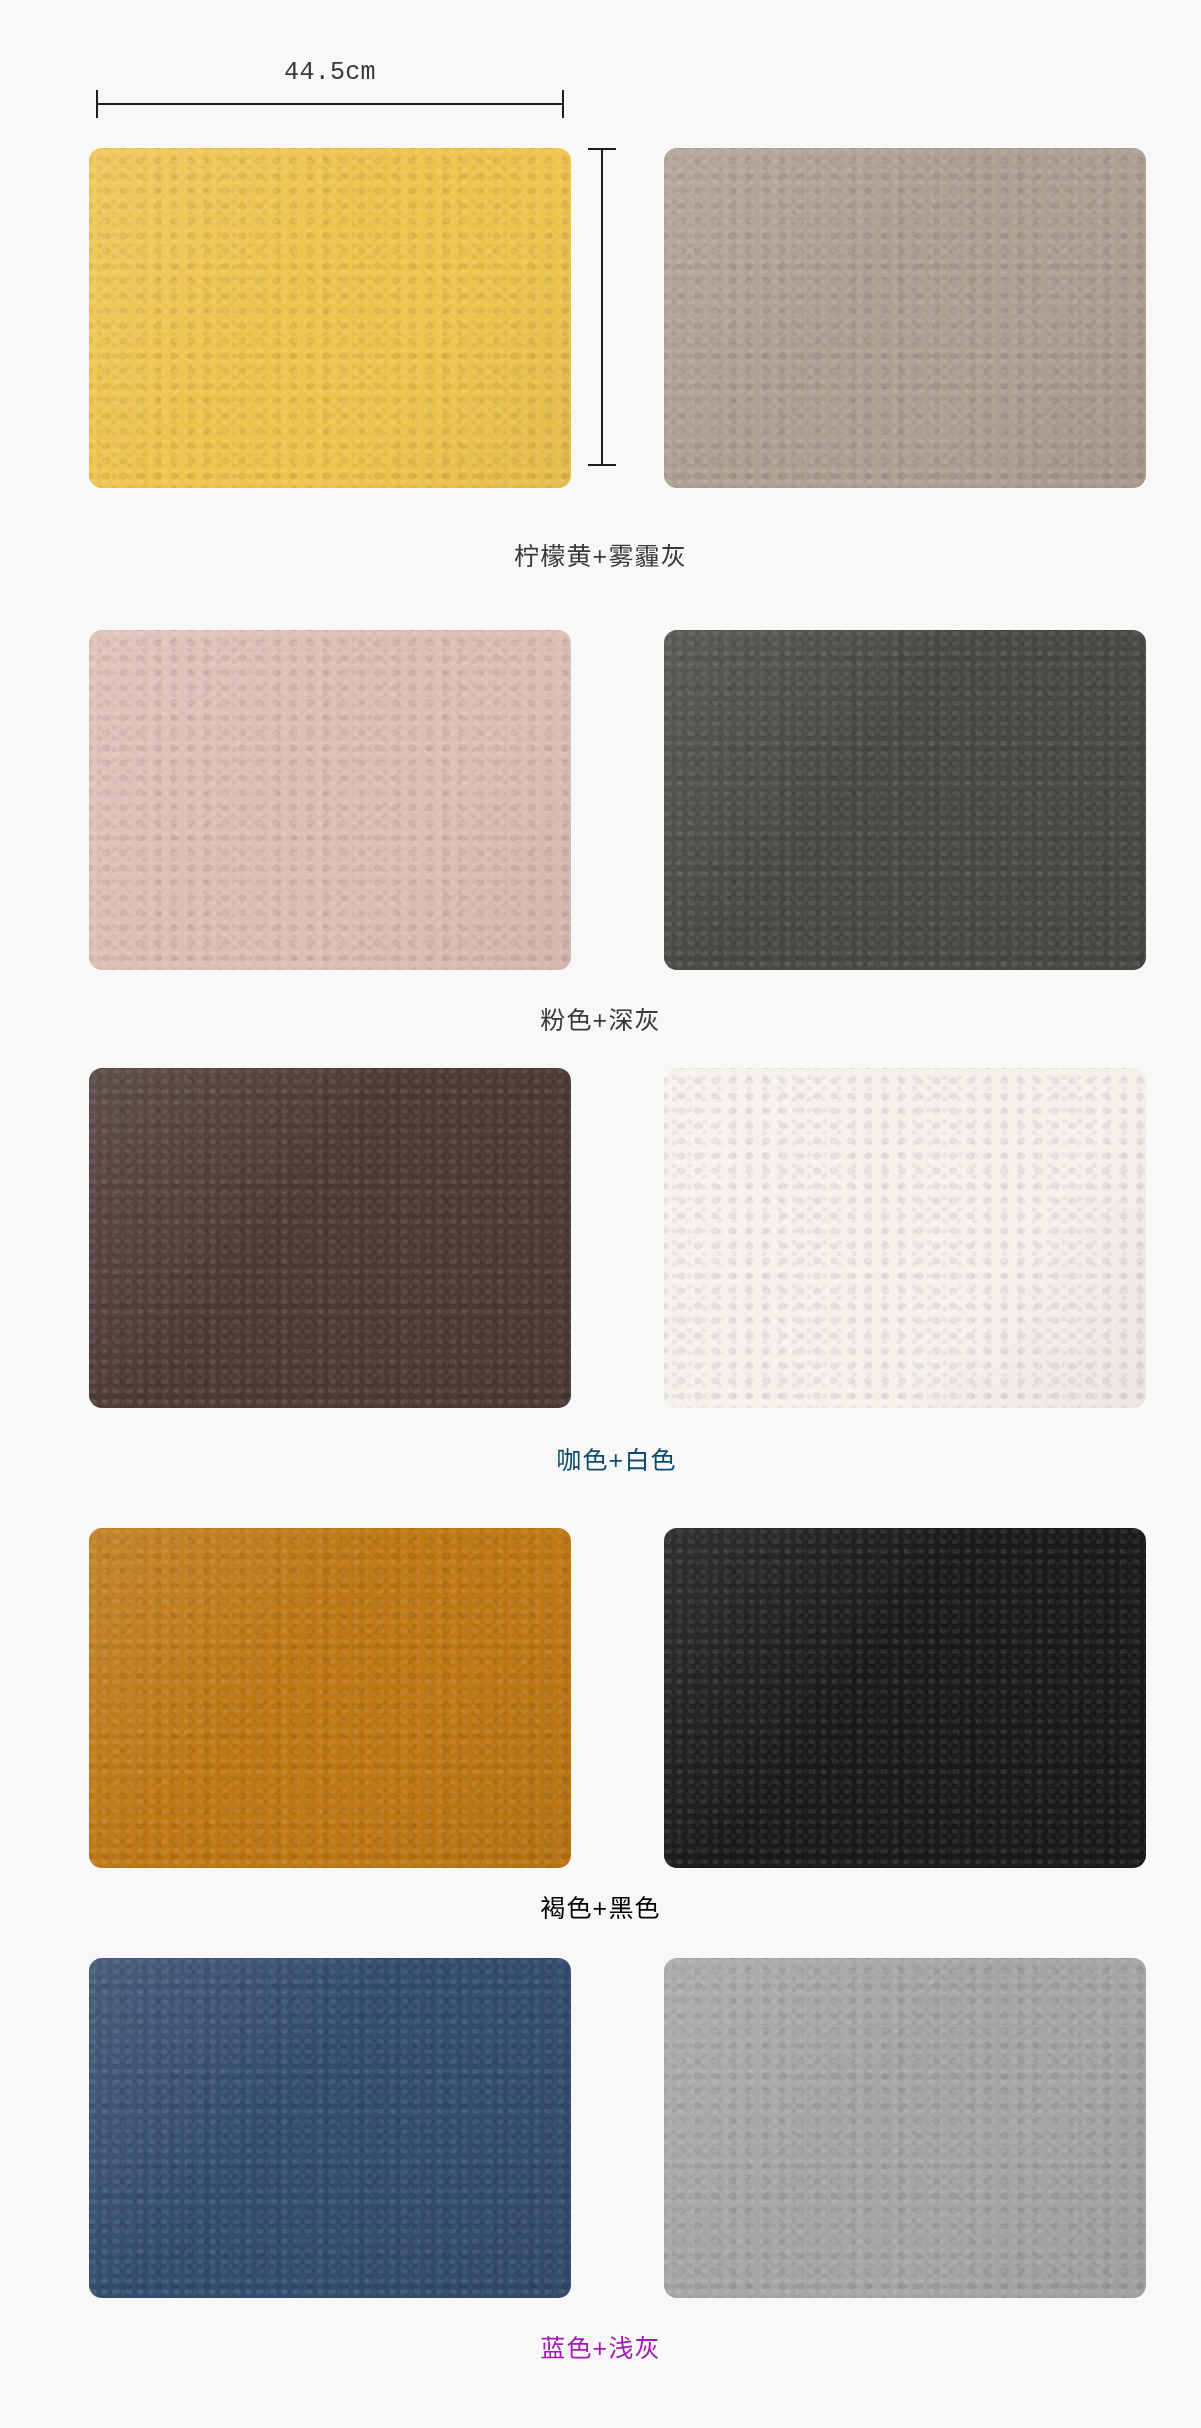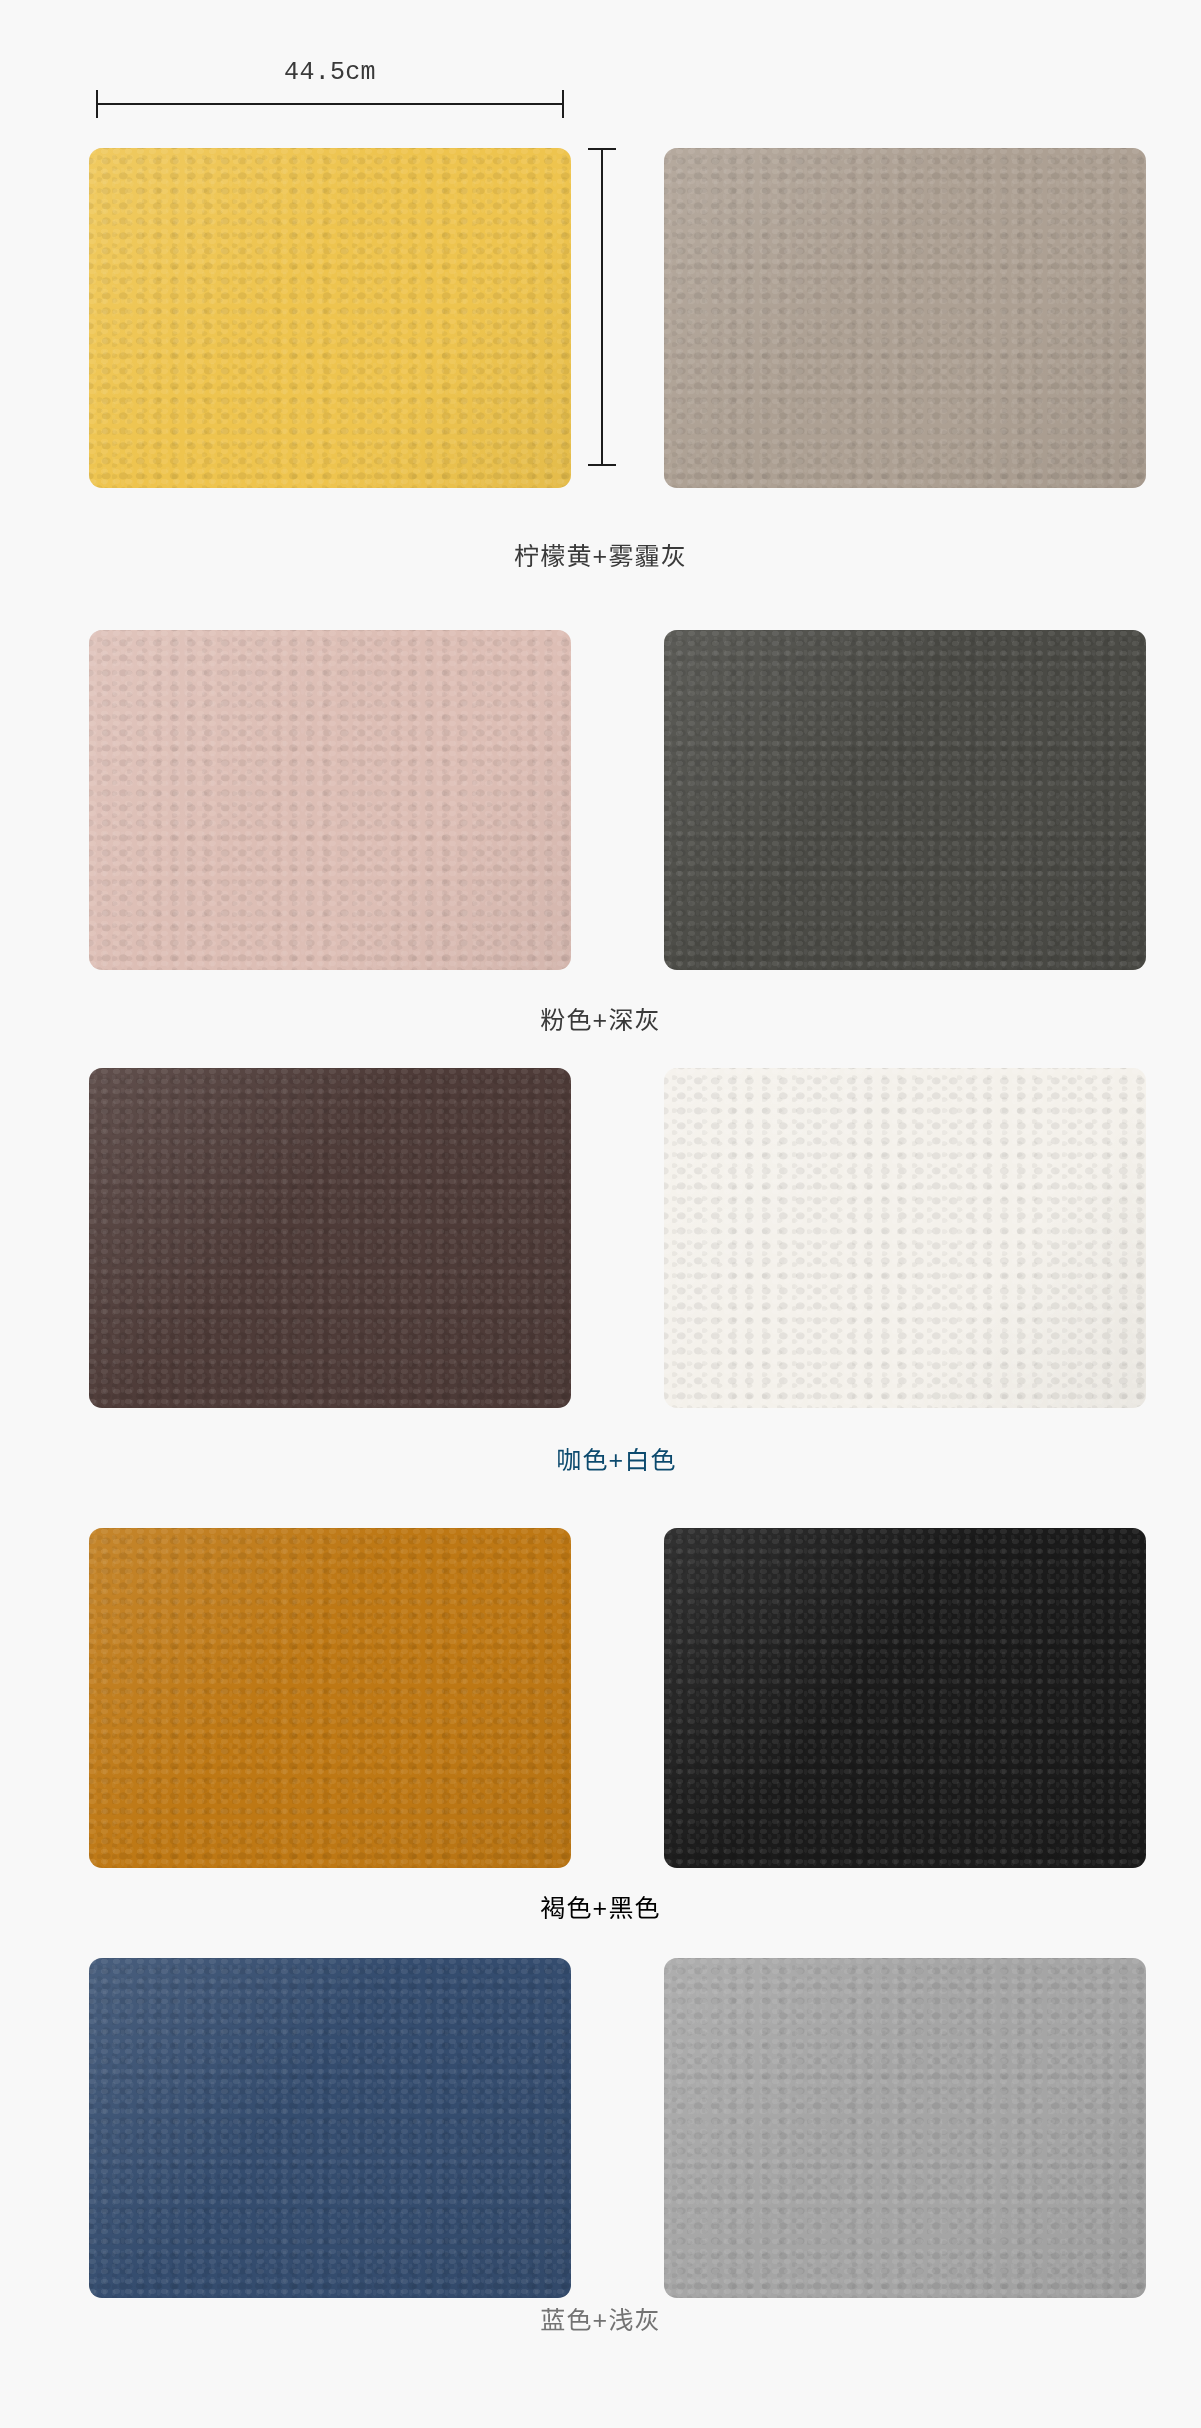--- a/index.html
+++ b/index.html
@@ -200,16 +200,16 @@
       <div class="swatch right" style="background-color: rgb(27, 27, 27);"></div>
     </div>
     <div class="row-caption" style="top: 360px; color: #000000;">褐色+黑色</div>
   </div>
 
   <div class="row" style="top:1958px;">
     <div class="swatch-pair" style="height:340px;">
       <div class="swatch left" style="background-color: rgb(52, 76, 110);"></div>
       <div class="swatch right" style="background-color: rgb(165, 165, 165);"></div>
     </div>
-    <div class="row-caption" style="top: 342px; color: #737373;">蓝色+浅灰</div>
+    <div class="row-caption" style="top: 370px; color: #a21caf;">蓝色+浅灰</div>
   </div>
 
 </div>
 
 </body></html>

